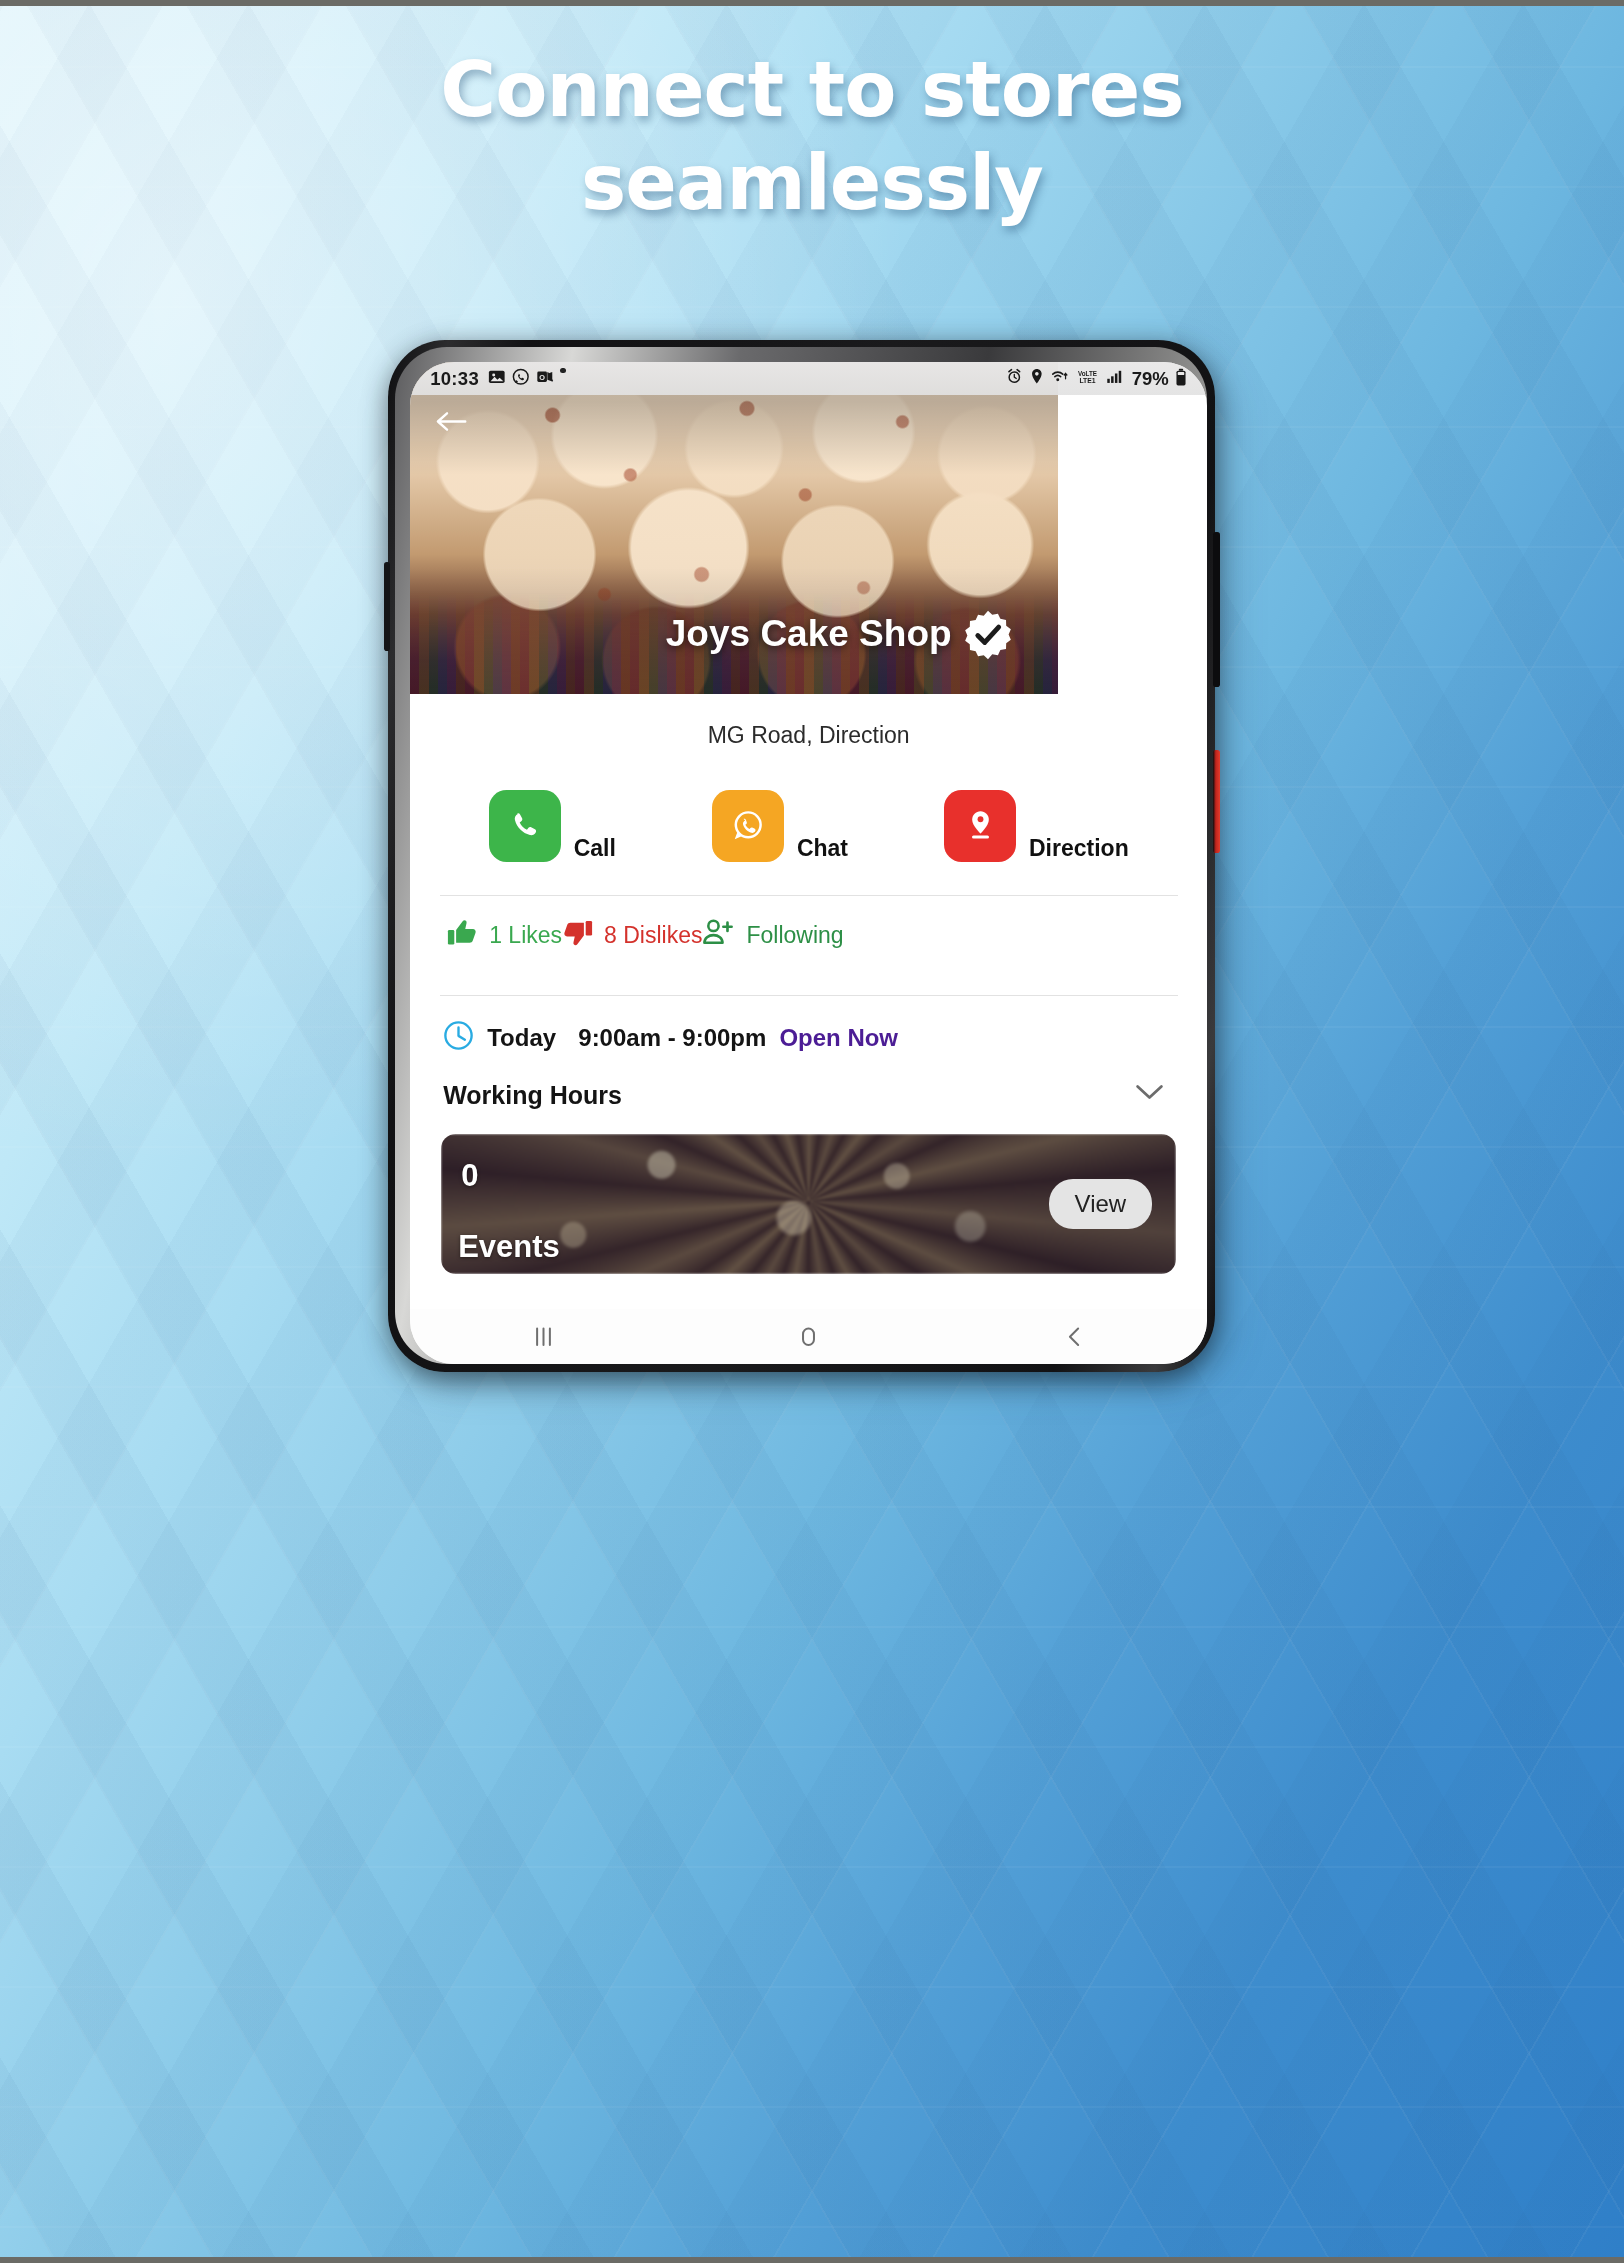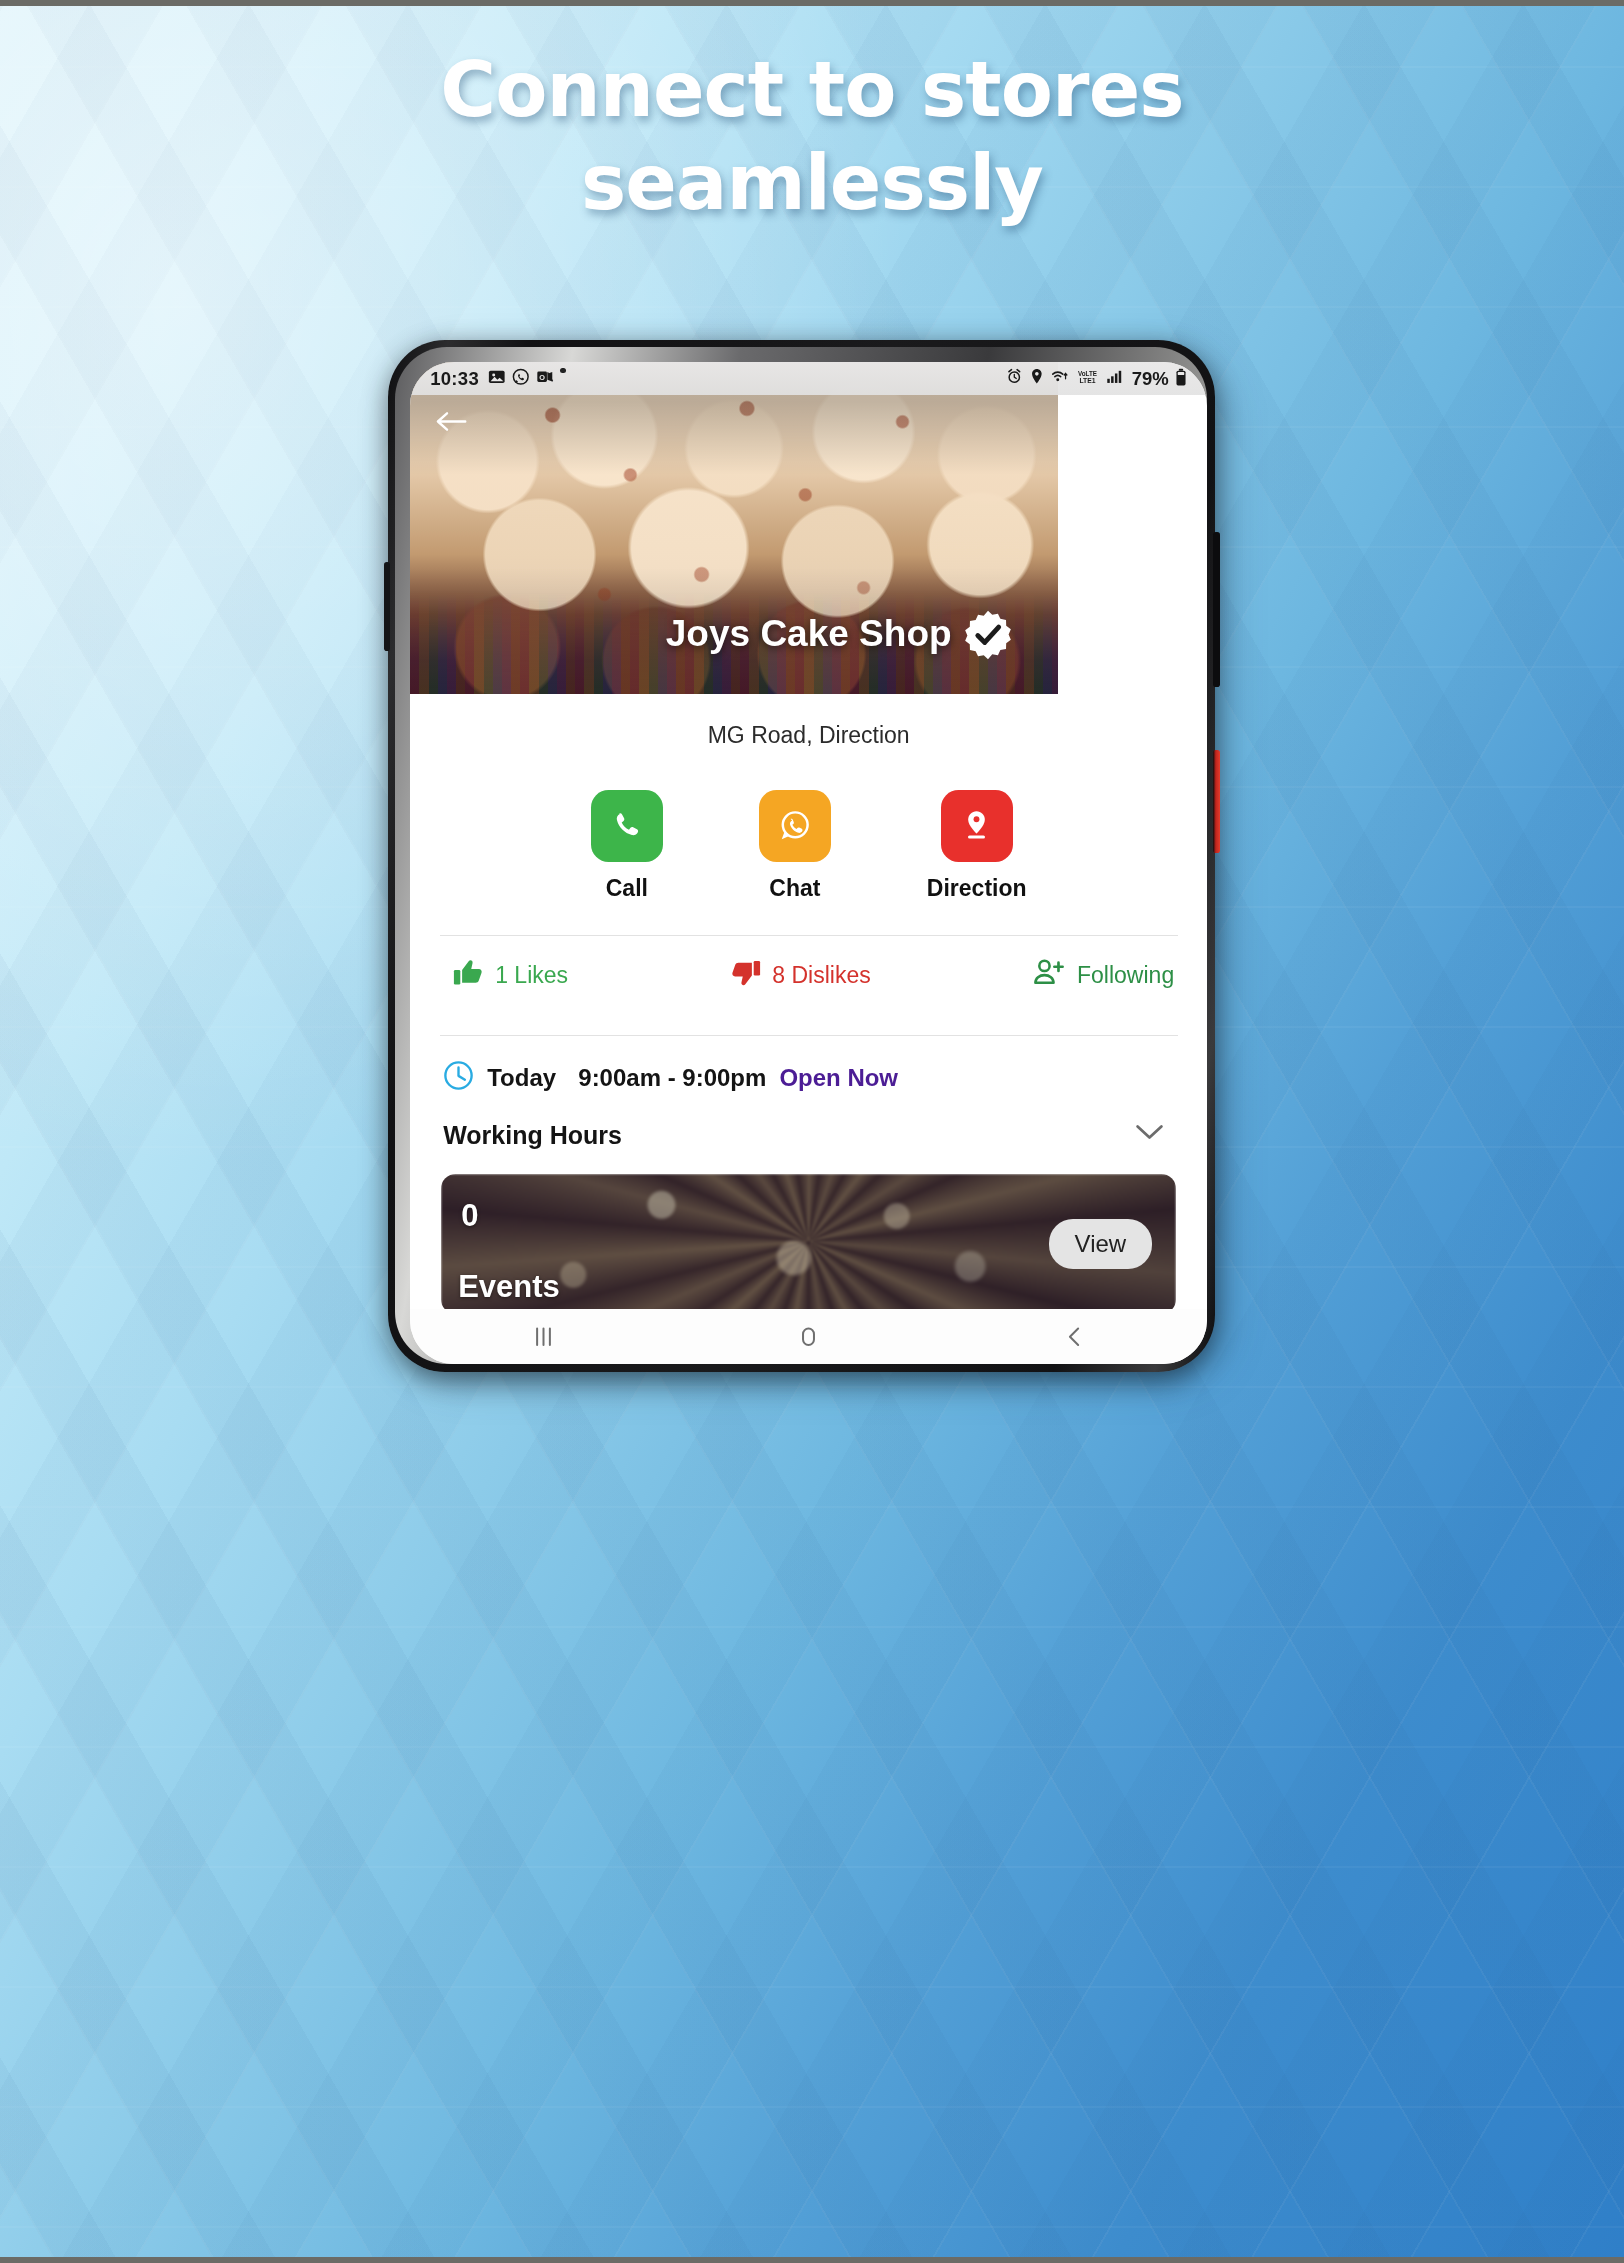--- a/index.html
+++ b/index.html
@@ -181,33 +181,32 @@
   .content {
     position:absolute; left:0; top:332px; width:797px; height:615px;
     background:#fff; overflow:hidden;
   }
   .address {
     text-align:center; font-size:23px; color:#2b2b2b;
     padding:28px 0 5.5px;
   }
 
   .actions { display:flex; justify-content:center; gap:96px; padding:35px 0 11px; }
-  .action { display:flex; flex-direction:column; align-items:center; gap:13px; cursor:pointer; }
+  .action { display:flex; flex-direction:row; align-items:flex-end; gap:13px; cursor:pointer; }
   .action .sq {
     width:72px; height:72px; border-radius:17.5px;
     display:flex; align-items:center; justify-content:center;
   }
   .action .lbl { font-size:23px; font-weight:bold; color:#111; }
 
   .divider { height:0.9px; background:#e2e2e2; margin:22px 29.5px 0; }
 
   .social {
-    display:flex; align-items:center; justify-content:space-between;
+    display:flex; align-items:center; justify-content:flex-start;
     padding:22px 33px 20px 37px;
-    margin-left:6px;
   }
   .social-item { display:flex; align-items:center; gap:11px; font-size:23px; font-weight:500; cursor:pointer; }
   .s-like { color:#3aa84f; }
   .s-dislike { color:#d4322c; }
   .s-follow { color:#2d8f46; }
 
   .hours {
     display:flex; align-items:center; gap:13px;
     padding:24px 0 0 33px;
     font-size:24px; font-weight:bold; color:#141414;

